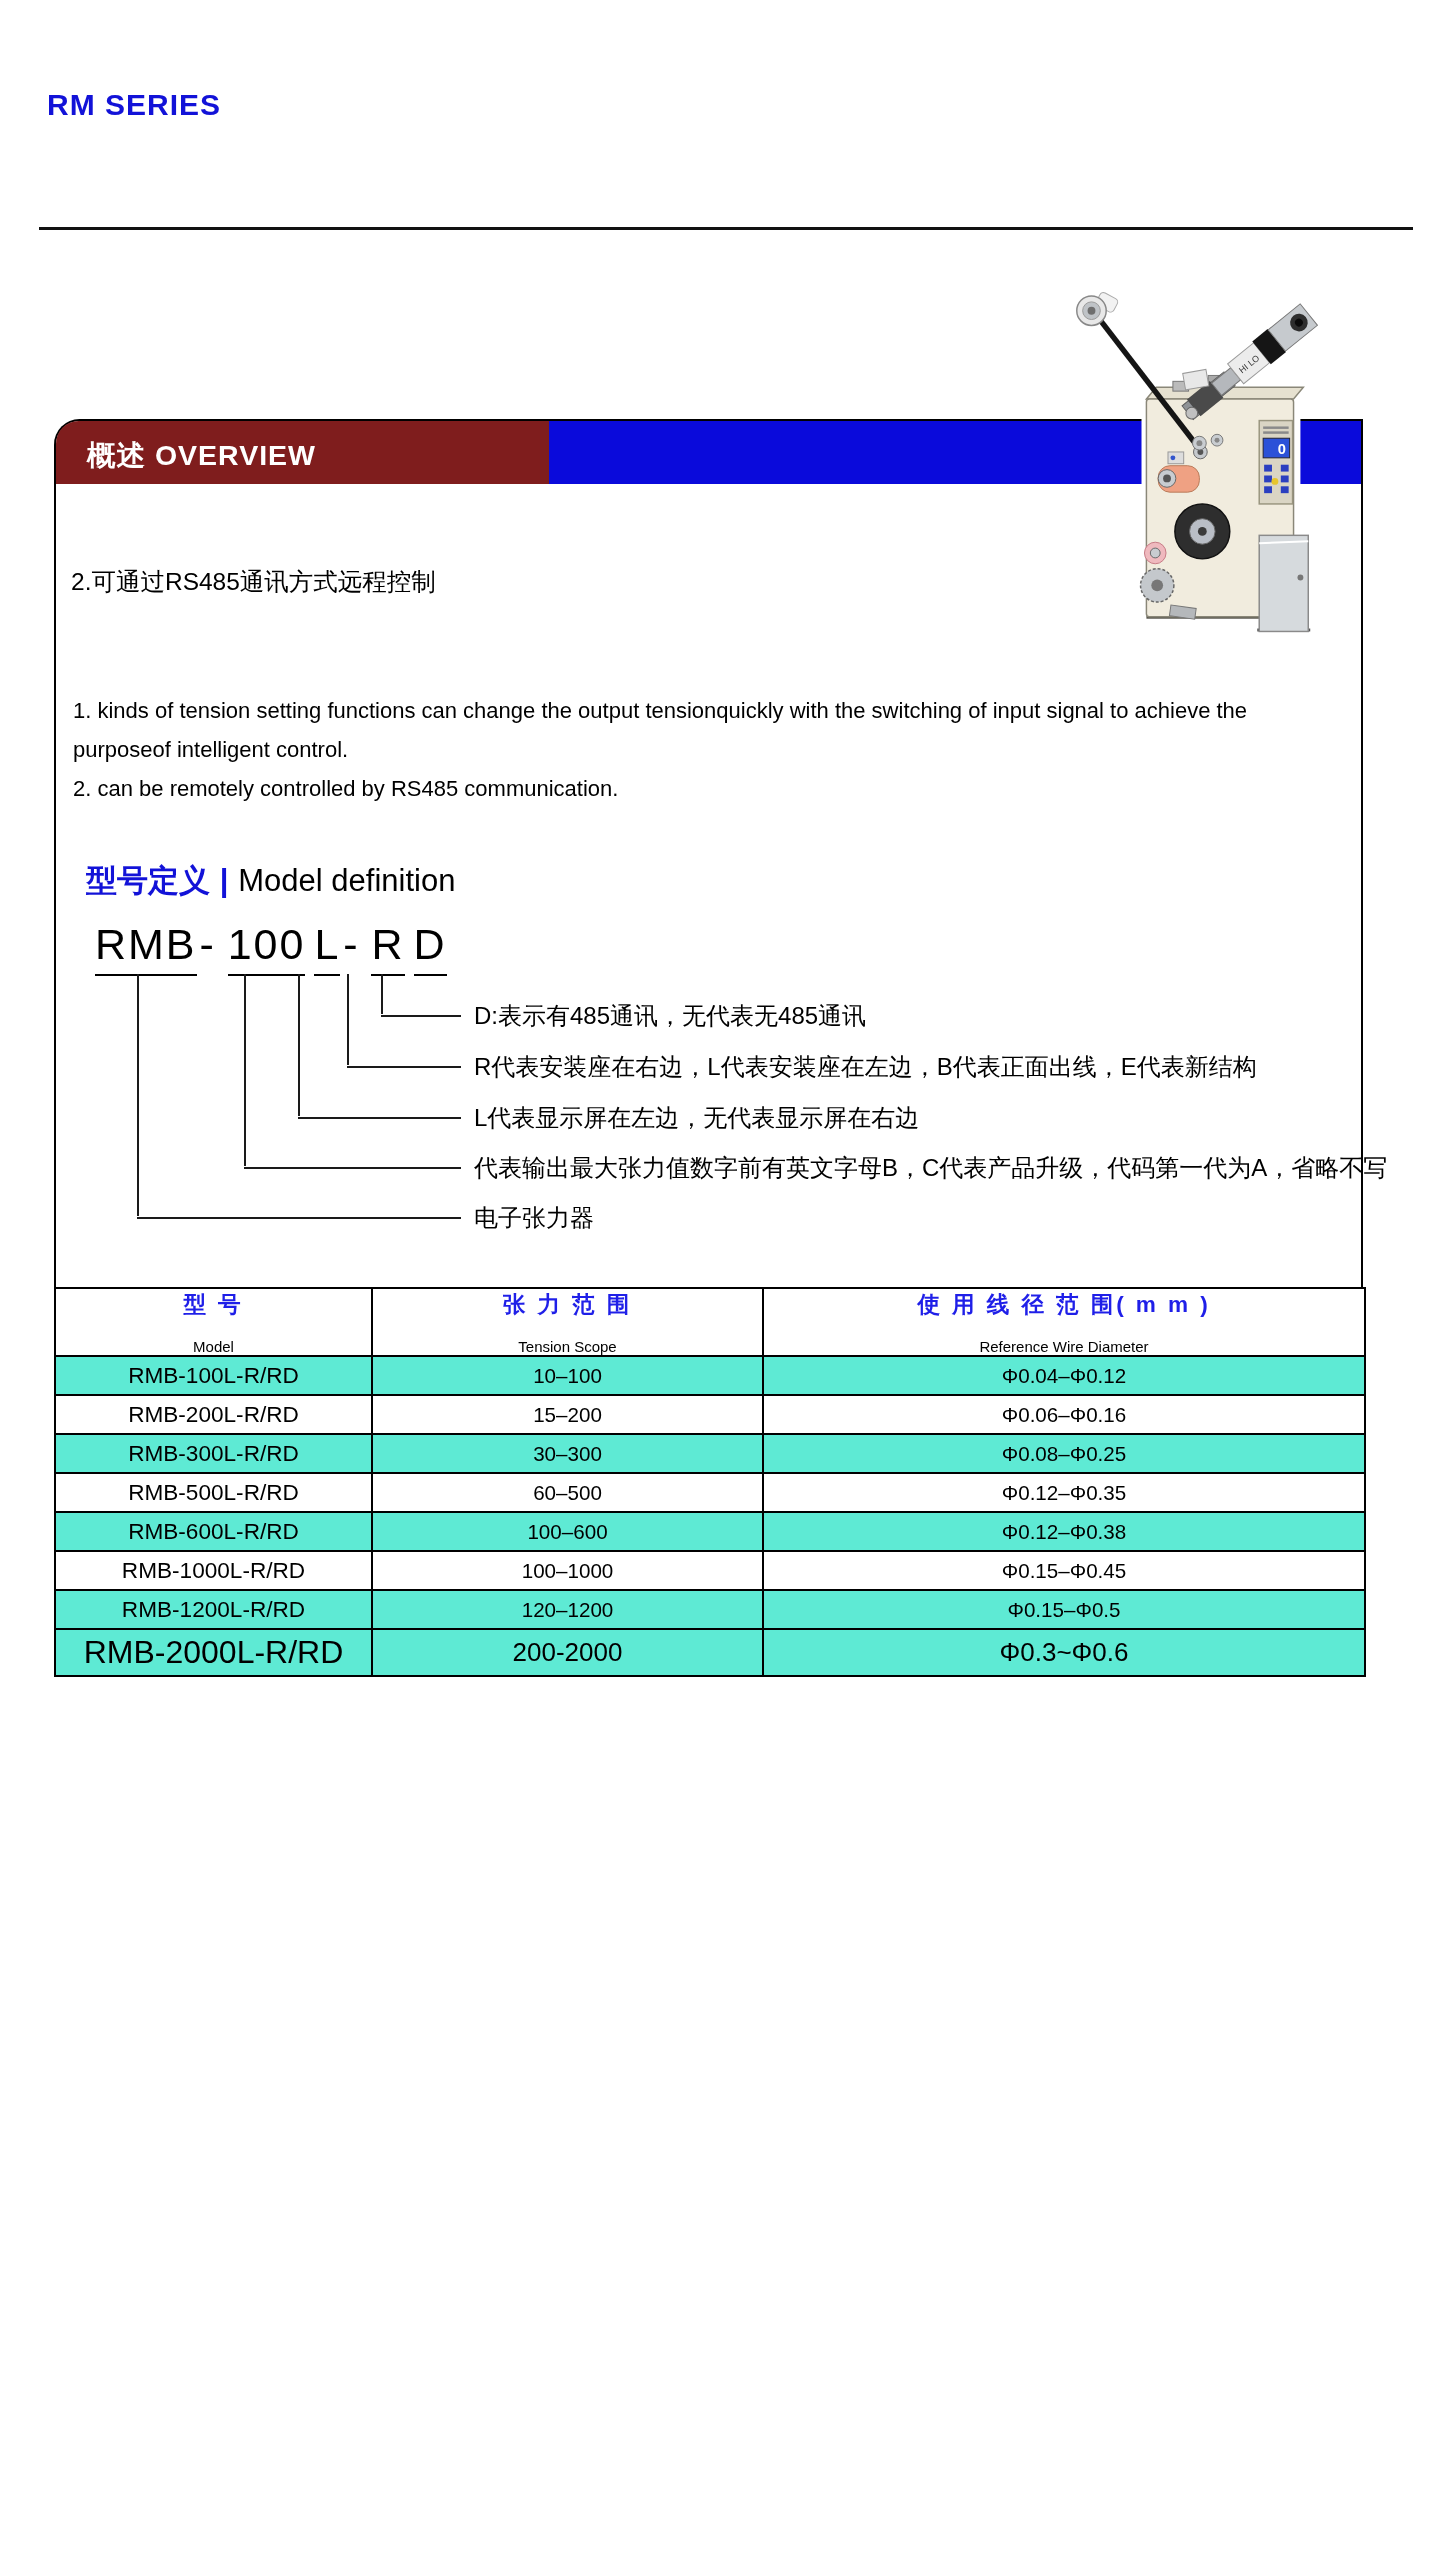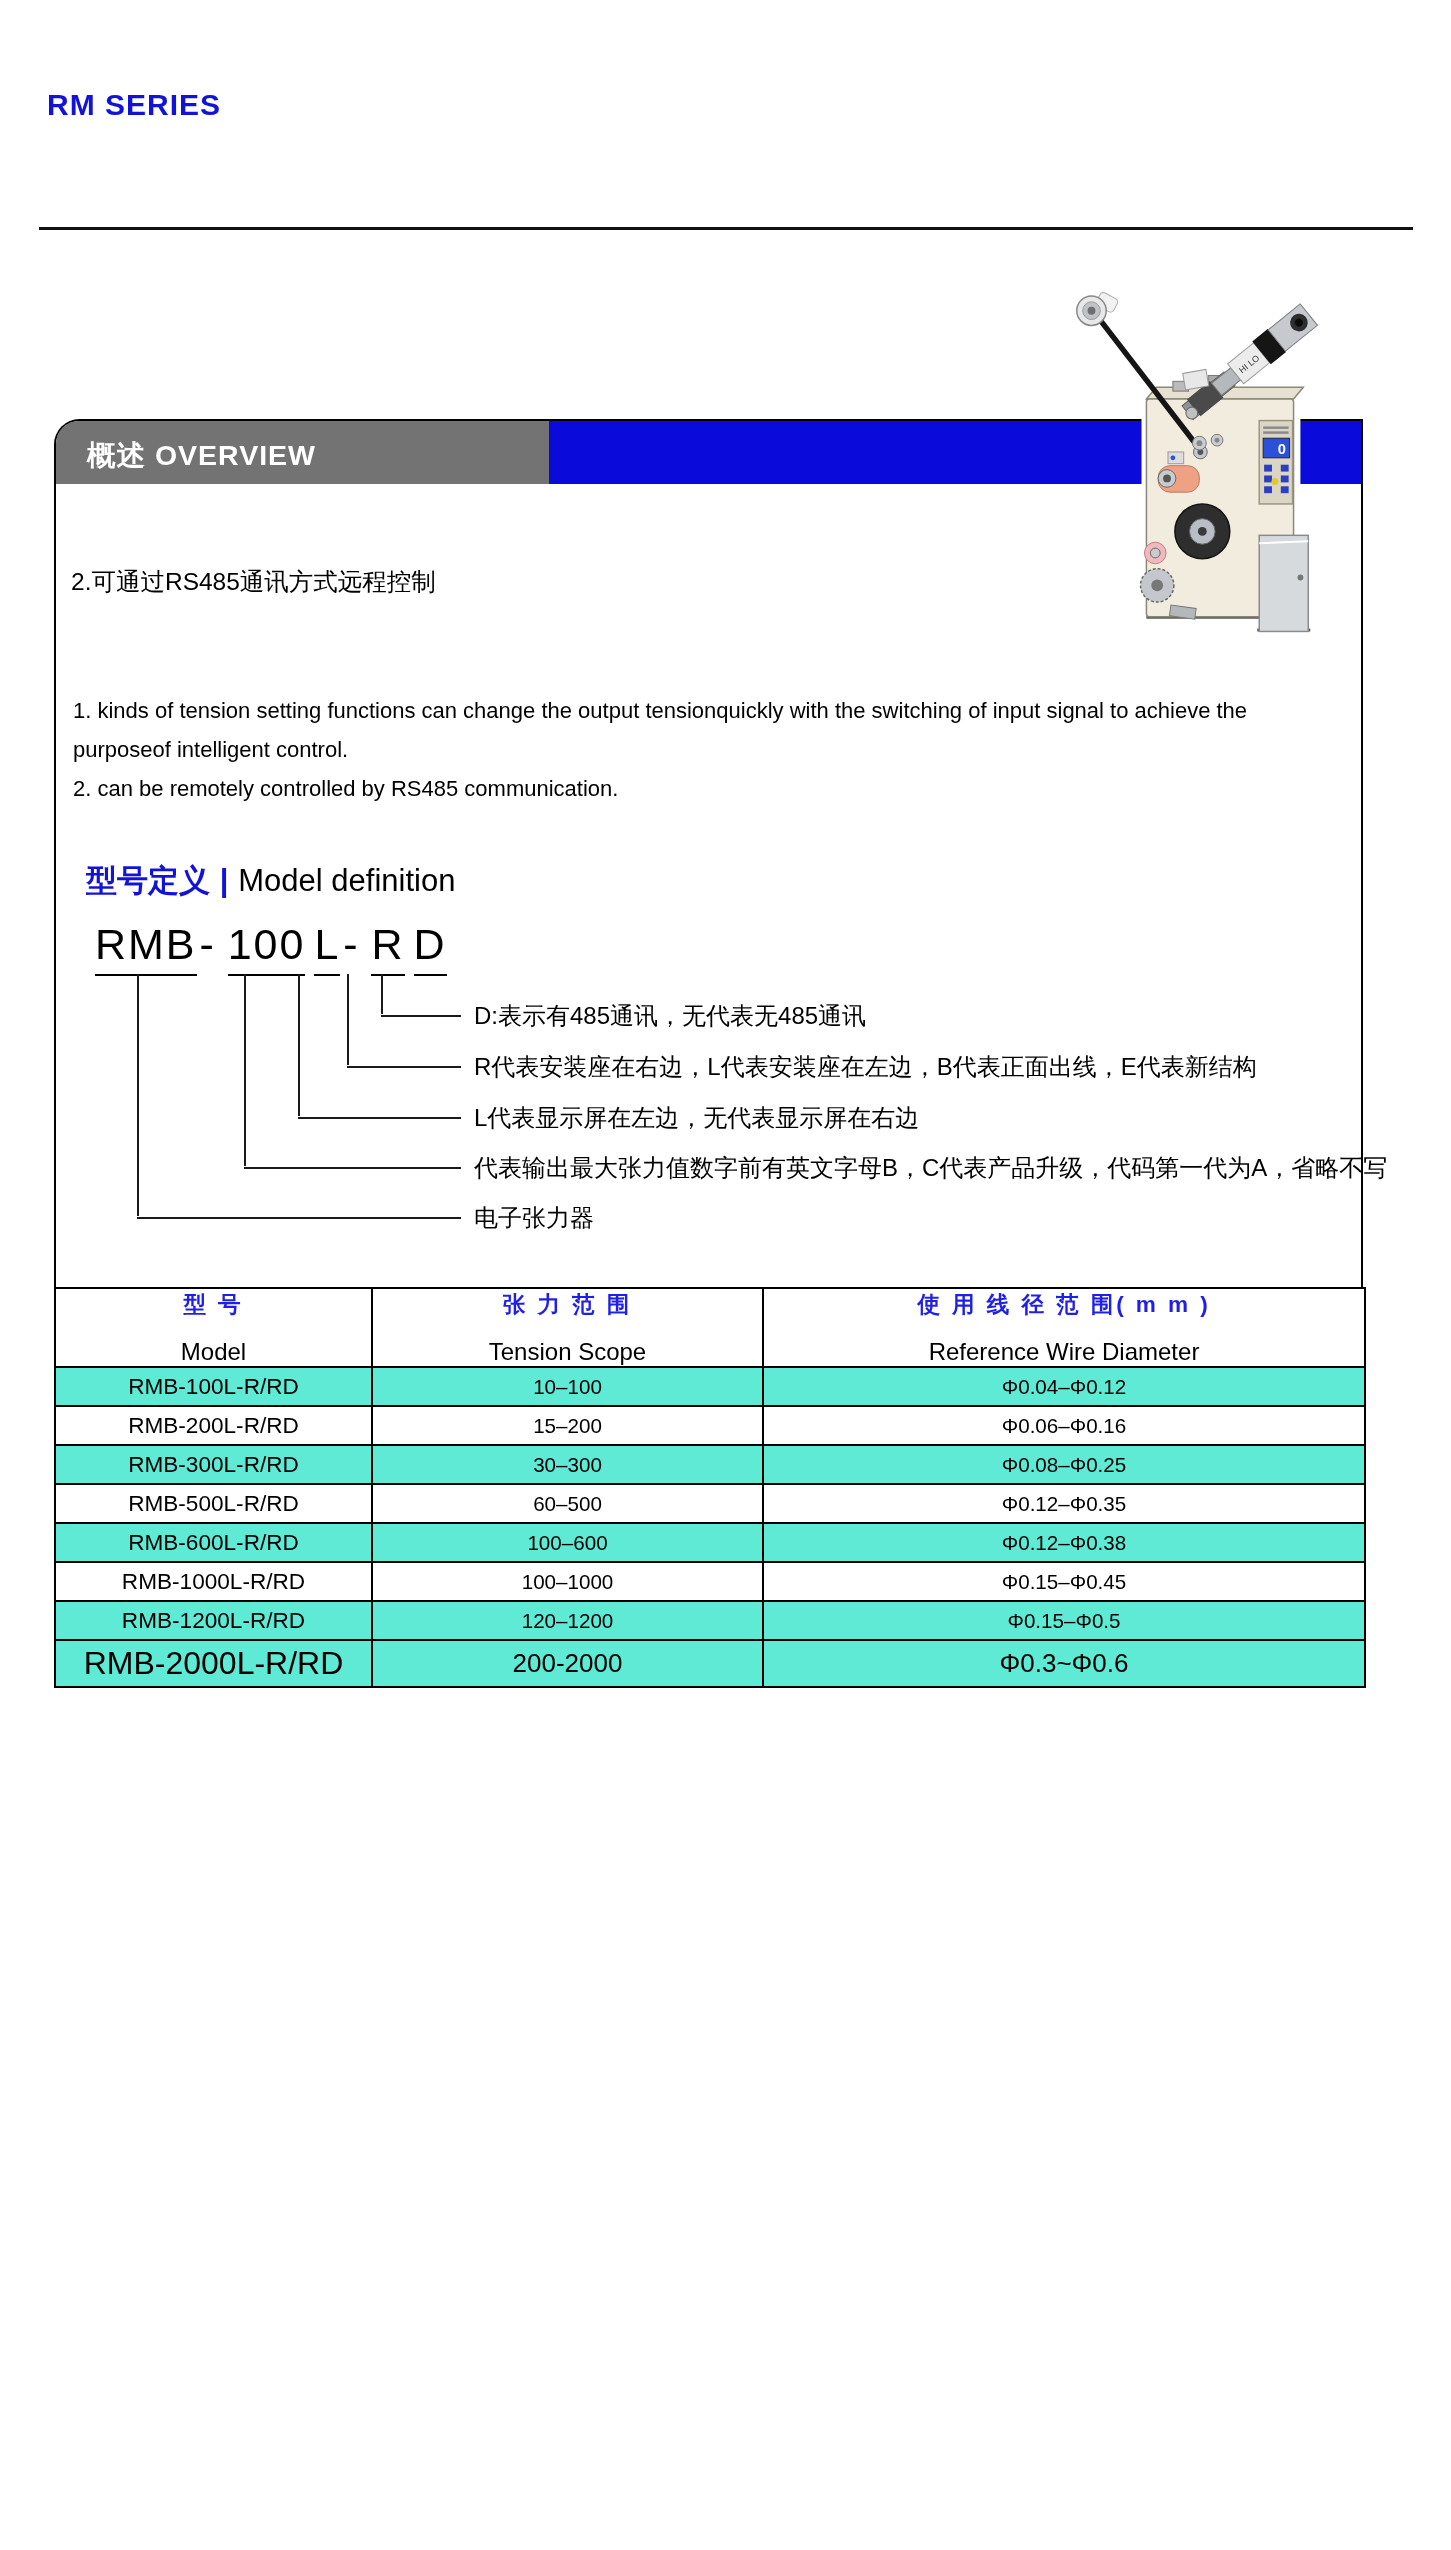--- a/index.html
+++ b/index.html
@@ -8,21 +8,21 @@
     font-family:"Liberation Sans","DejaVu Sans",sans-serif;color:#000;
   }
   .abs{position:absolute;}
   
   .series-en{left:47px;top:88px;font-size:30px;font-weight:bold;color:#1212d8;letter-spacing:1px;}
   .series-cn{left:39px;top:131px;font-size:57px;font-weight:800;letter-spacing:2px;color:#000;}
   .title-rule{left:39px;top:227px;width:1374px;height:2.9px;background:#111;}
   
   .main-box{left:54px;top:419px;width:1309px;height:868px;border:2.5px solid #000;border-bottom:none;
     border-top-left-radius:25.5px;box-sizing:border-box;}
-  .bar-pink{position:absolute;left:0;top:0;width:493px;height:63px;background:#737373;border-top-left-radius:22.6px;}
+  .bar-pink{position:absolute;left:0;top:0;width:493px;height:63px;background:#7f1d1d;border-top-left-radius:22.6px;}
   .bar-blue{position:absolute;left:493px;top:0;right:0;height:63px;background:#0a0adb;}
   .bar-title{position:absolute;left:31px;top:15.7px;font-size:28.5px;font-weight:bold;color:#fff;letter-spacing:1px;}
   .ov-cn{left:71px;top:559px;font-size:24.5px;line-height:45px;font-weight:500;}
   .ov-en{left:73px;top:691px;font-size:22px;line-height:39px;}
   
   .md-heading{left:86px;top:860px;font-size:31px;}
   .md-heading .cn{color:#1212d8;font-weight:bold;}
   .md-heading .sep{color:#1212d8;font-weight:bold;margin:0 9.8px;}
   .md-heading .en{color:#000;font-weight:500;}
   .model-code{left:86px;top:920px;font-size:43px;font-weight:500;letter-spacing:2px;white-space:nowrap;}
@@ -30,21 +30,21 @@
   .model-code .seg-u{border-bottom:2.9px solid #000;padding-bottom:4.9px;}
   .model-code .dash{margin:0 2.9px;}
   .vline{width:2px;background:#1a1a1a;}
   .hline{height:2px;background:#1a1a1a;}
   .md-label{left:474px;font-size:24px;font-weight:500;white-space:nowrap;}
   
   .spec-table{left:54px;top:1287px;width:1309px;border-collapse:collapse;table-layout:fixed;}
   .spec-table th,.spec-table td{border:2.5px solid #000;text-align:center;vertical-align:middle;padding:0;}
   .spec-table th{height:63px;}
   .th-cn{font-size:22.6px;font-weight:bold;color:#1f1fe8;letter-spacing:2.9px;}
-  .th-en{font-size:24px;font-weight:500;color:#000;margin-top:18px;}
+  .th-en{font-size:15px;font-weight:500;color:#000;margin-top:18px;}
   .spec-table td{height:37px;font-size:20.6px;}
   .spec-table td.c-model{font-size:22.6px;}
   .spec-table tr.shade{background:#5eead4;}
   .spec-table tr.big td{height:45px;font-size:26px;}
   .spec-table tr.big td.c-model{font-size:32px;}
 </style>
 </head>
 <body>
 
 <div id="page">

